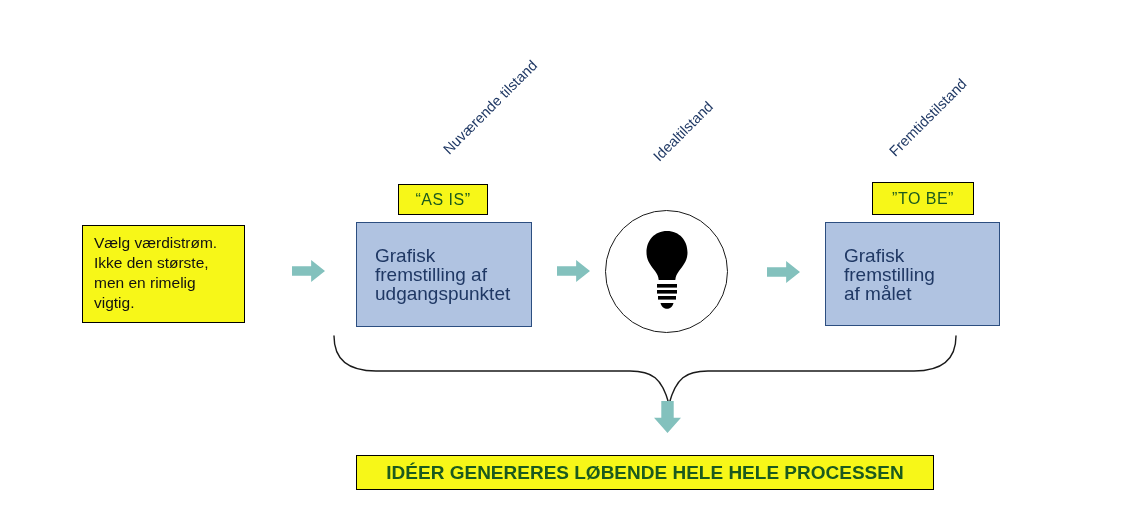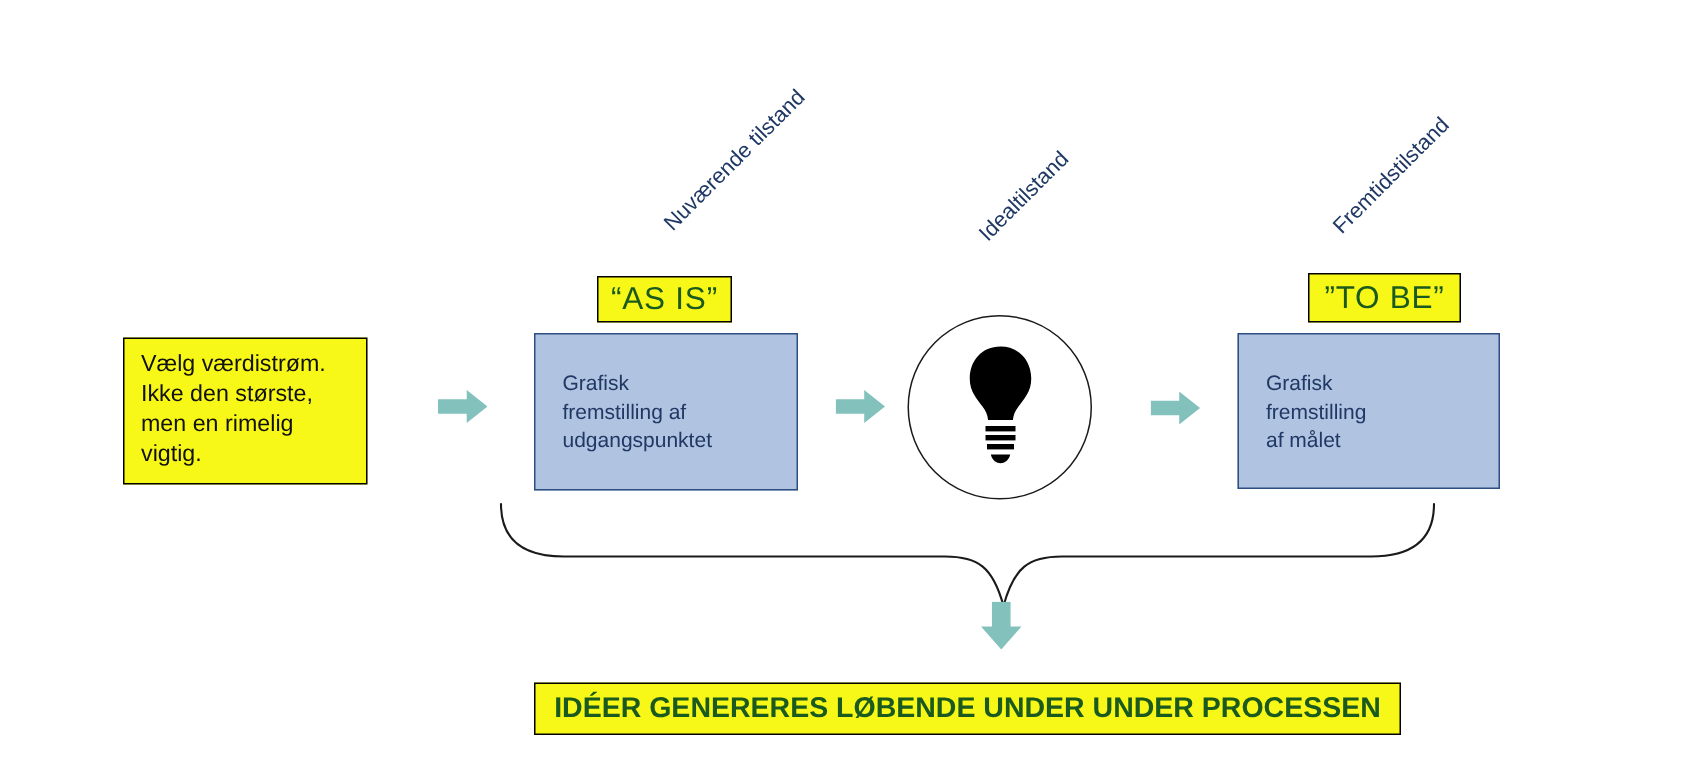--- a/index.html
+++ b/index.html
@@ -20,33 +20,33 @@
     font-size:15.5px;line-height:20px;color:#111;
     white-space:pre-line;
   }
   .state-box{
     position:absolute;width:176px;height:105px;
     background:var(--blue-fill,#B0C3E1);
     border:1.6px solid var(--blue-border,#2C4E80);
     box-sizing:border-box;
     display:flex;align-items:center;
     padding-left:18px;
-    font-size:14px;line-height:19px;
+    font-size:19px;line-height:19px;
     color:var(--navy-text,#1F3864);
     white-space:pre-line;
   }
   .state-box.current{left:356px;top:222px;}
   .state-box.future{left:825px;top:222px;height:104px;width:175px;}
   .tag-label{
     position:absolute;height:31px;
     background:var(--yellow,#F7F718);
     border:1.6px solid #000;
     box-sizing:border-box;
     display:flex;align-items:center;justify-content:center;
-    font-size:21px;color:var(--green-text,#1B5A1E);
+    font-size:16px;color:var(--green-text,#1B5A1E);
     letter-spacing:.5px;
   }
   .tag-label.as-is{left:398px;top:184px;width:90px;}
   .tag-label.to-be{left:872px;top:182px;width:102px;height:33px;}
   
   .ideal-circle{
     position:absolute;left:605px;top:210px;width:123px;height:123px;
     border:1.5px solid #1a1a1a;border-radius:50%;
     box-sizing:border-box;
     display:flex;align-items:center;justify-content:center;
@@ -129,15 +129,15 @@
   <div class="diag-label current">Nuværende tilstand</div>
   <div class="diag-label ideal">Idealtilstand</div>
   <div class="diag-label future">Fremtidstilstand</div>
 
   <svg class="brace" width="630" height="80" viewBox="0 0 630 80" aria-hidden="true">
     <path d="M4,6 C4,28 16,41 46,41 L300,41 C322,41 332,48 339,74 C346,48 356,41 378,41 L584,41 C614,41 626,28 626,6" fill="none" stroke="#1a1a1a" stroke-width="1.4" stroke-linecap="round"></path>
   </svg>
 
   <div class="arrow-down"></div>
 
-  <div class="banner">IDÉER GENERERES LØBENDE UNDER UNDER PROCESSEN</div>
+  <div class="banner">IDÉER GENERERES LØBENDE HELE HELE PROCESSEN</div>
 
 </div>
 
 </body></html>

